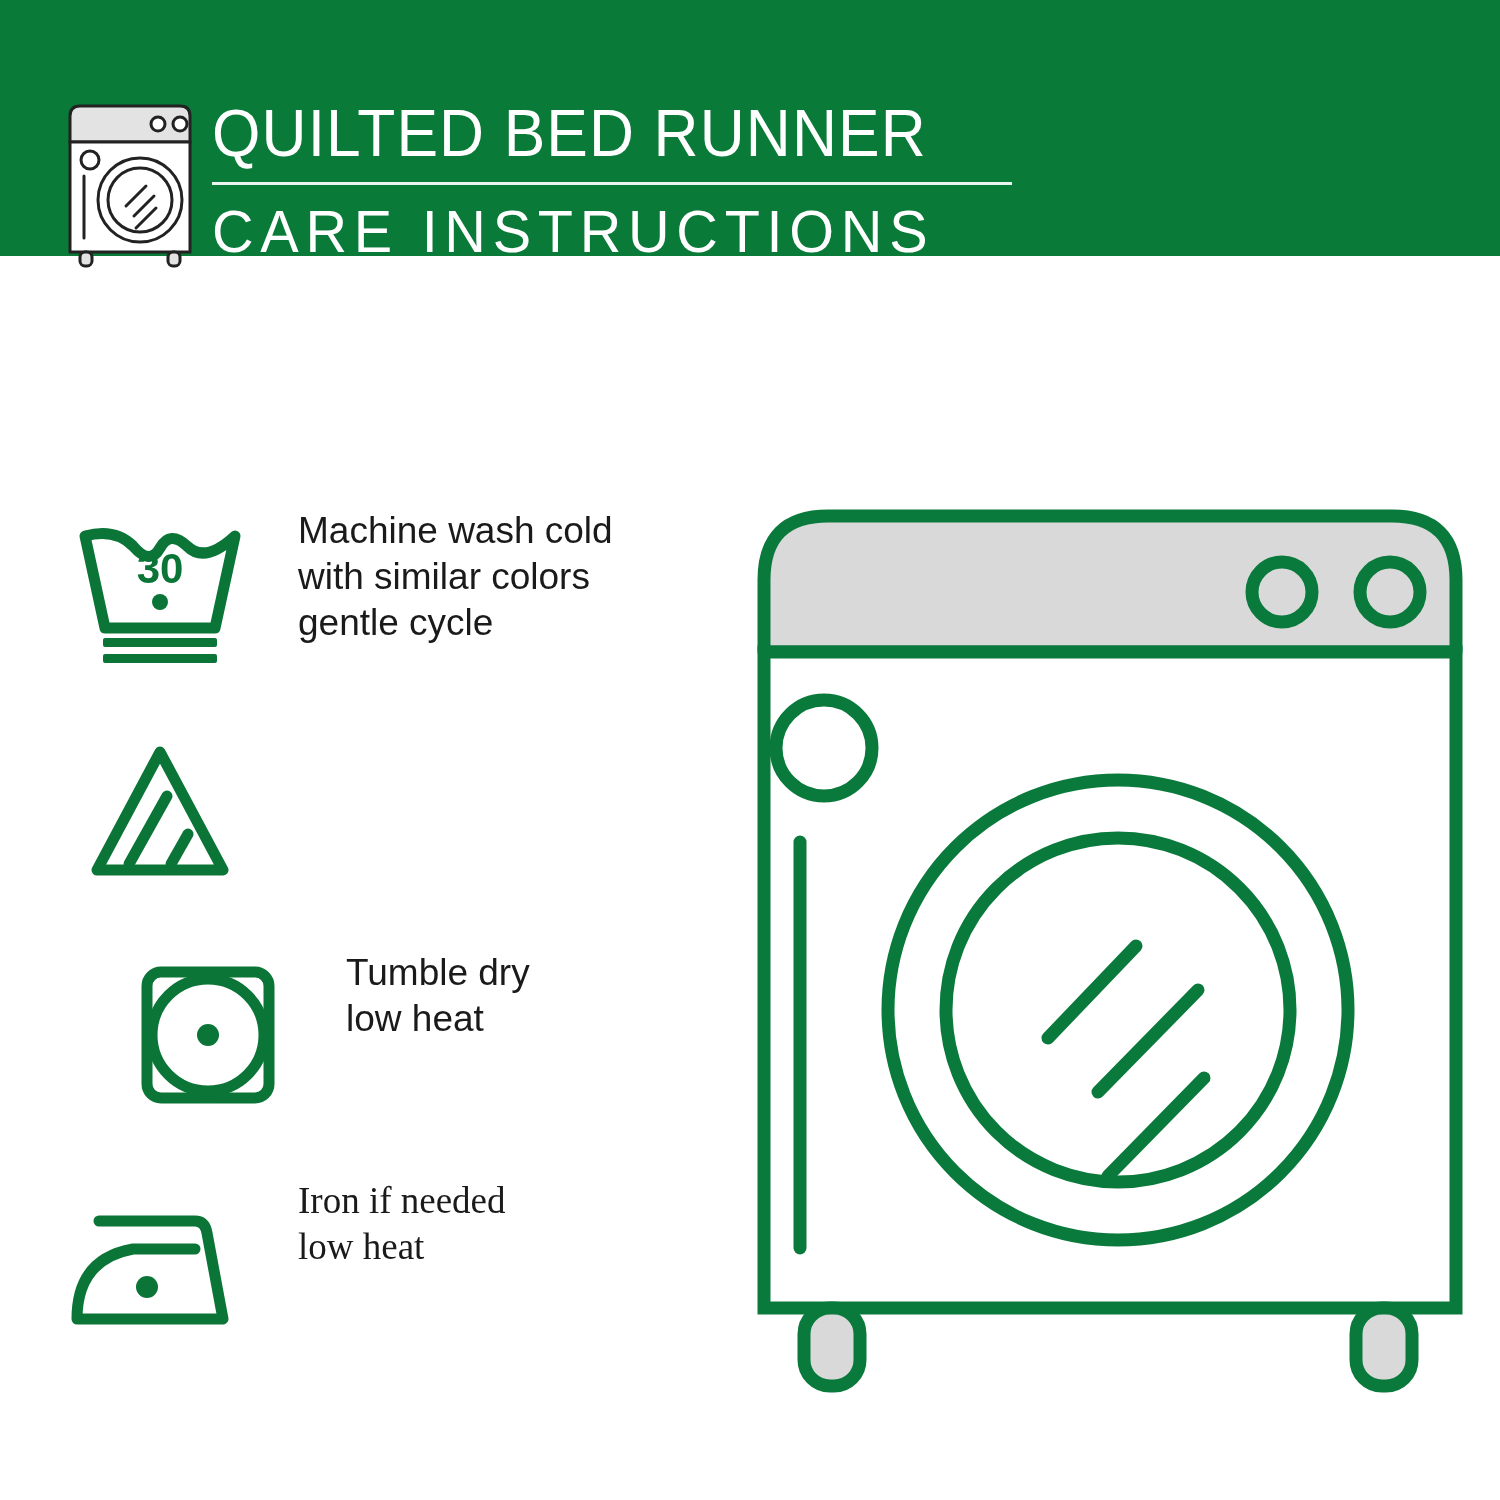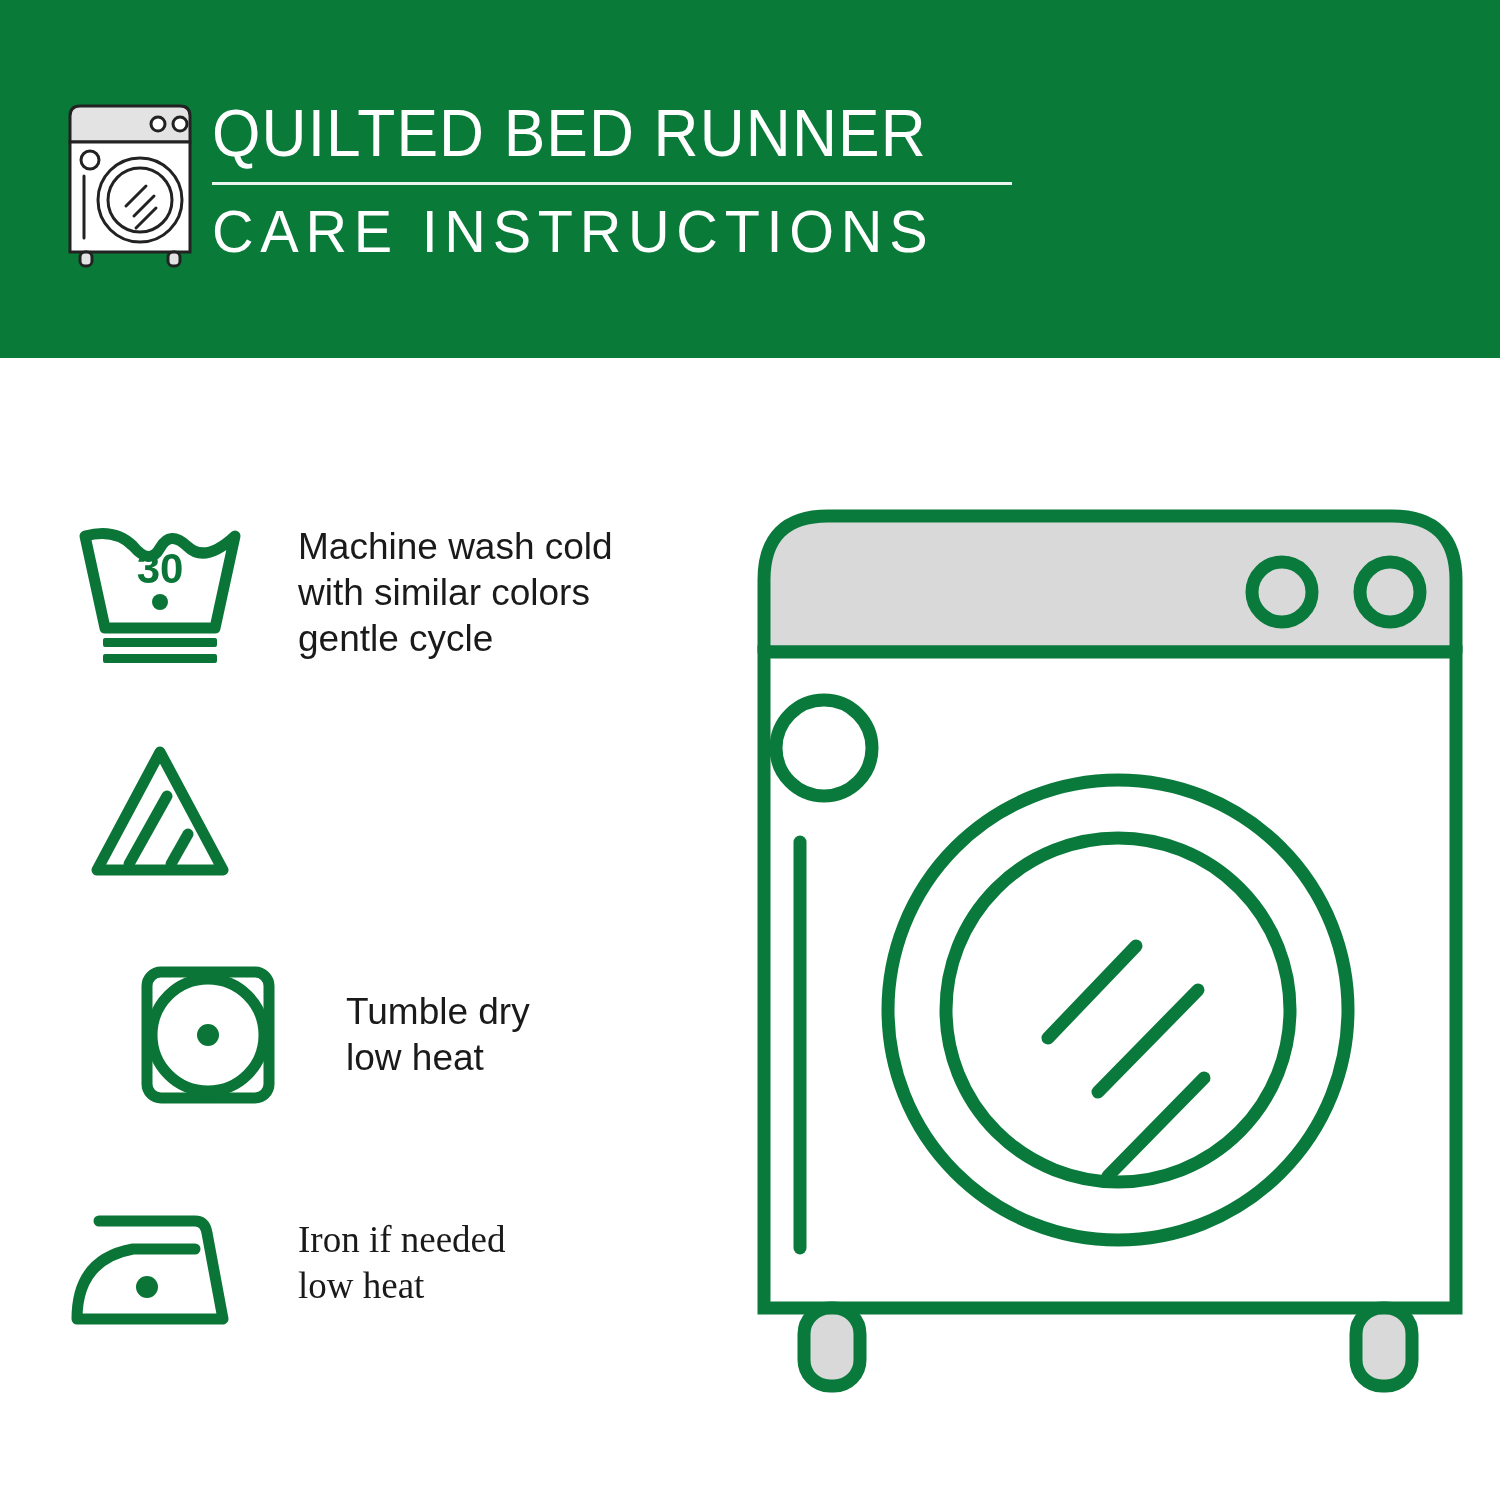--- a/index.html
+++ b/index.html
@@ -20,21 +20,21 @@
     height: 1500px;
     background: #ffffff;
   }
 
   
   .header {
     position: absolute;
     left: 0;
     top: 0;
     width: 1500px;
-    height: 358px;
+    height: 256px;
     background: #0a7a38;
     display: flex;
     align-items: center;
   }
   .header-logo {
     position: absolute;
     left: 60px;
     top: 102px;
     width: 140px;
     height: 166px;
@@ -80,21 +80,21 @@
     left: 0;
     top: 358px;
     width: 700px;
     height: 1142px;
   }
   .symbol-row {
     position: absolute;
     left: 0;
     width: 700px;
     display: flex;
-    align-items: center;
+    align-items: flex-start;
   }
   .symbol-row.r0 { top: 150px; height: 170px; }
   .symbol-row.r1 { top: 368px; height: 170px; }
   .symbol-row.r2 { top: 592px; height: 170px; padding-left: 48px; }
   .symbol-row.r3 { top: 820px; height: 170px; font-family: Liberation Serif, serif; }
 
   .symbol-icon {
     width: 200px;
     min-width: 200px;
     height: 170px;

